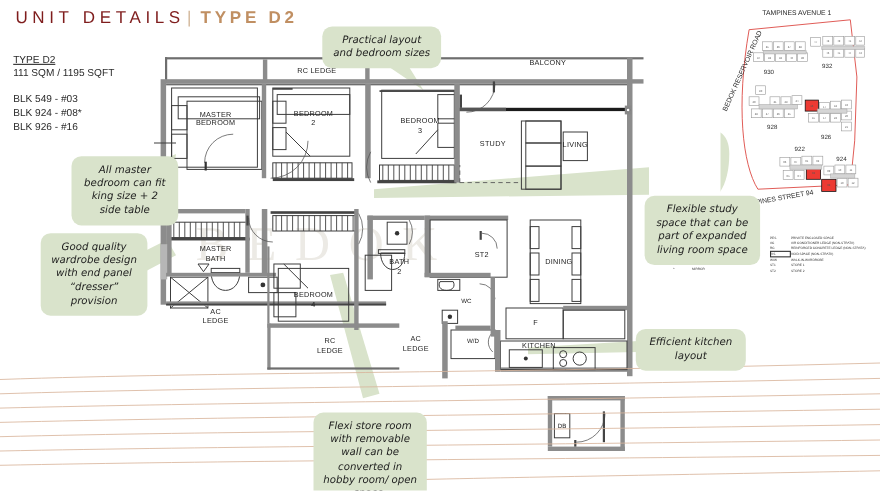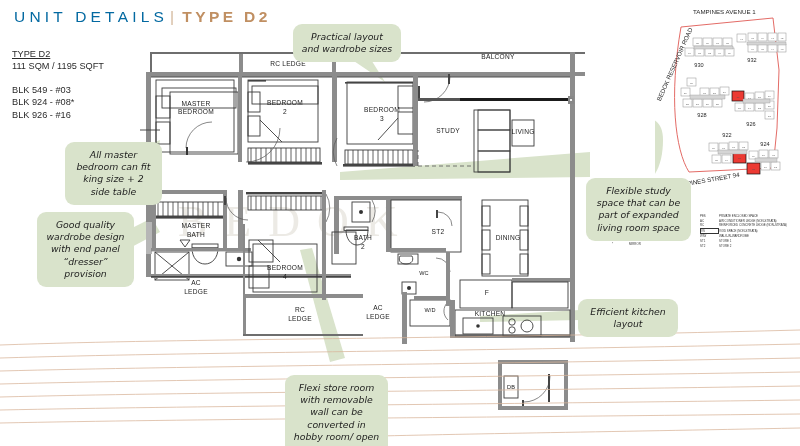--- a/index.html
+++ b/index.html
@@ -16,21 +16,21 @@
   }
 
   
   #header {
     position: absolute;
     left: 14px; top: 8px;
     font-size: 15.5px;
     letter-spacing: 4.2px;
     white-space: nowrap;
   }
-  #header .ttl { color: #0369a1; font-weight: 400; }
+  #header .ttl { color: #7f1d1d; font-weight: 400; }
   #header .bar { color: #d3b79b; margin: 0 4px 0 2px; font-weight: 400; }
   #header .typ { color: #c08f62; font-weight: 700; letter-spacing: 3.4px; }
 
   
   #unitinfo {
     position: absolute;
     left: 12px; top: 48px;
     font-size: 9.2px;
     line-height: 12.4px;
     color: #2b2b2b;
@@ -407,21 +407,21 @@
       <text class="rlabel" x="378" y="310">AC</text>
       <text class="rlabel" x="378" y="319">LEDGE</text>
       <text class="rlabel" x="300" y="312">RC</text>
       <text class="rlabel" x="300" y="321">LEDGE</text>
       <text class="rlabelS" x="511" y="389">DB</text>
     </g>
   </g>
 </svg>
 
 <div class="callout" style="left:293px; top:24px; width:108px;">
-  <span>Practical layout and wardrobe sizes</span>
+  <span>Practical layout and bedroom sizes</span>
 </div>
 
 <div class="callout" style="left:25px; top:142px; width:97px;margin-left:40px;">
   <span>All master bedroom can fit king size + 2 side table</span>
 </div>
 
 <div class="callout" style="left:37px; top:212px; width:97px;text-align:center;">
   <span>Good quality wardrobe design with end panel “dresser” provision</span>
 </div>
 

